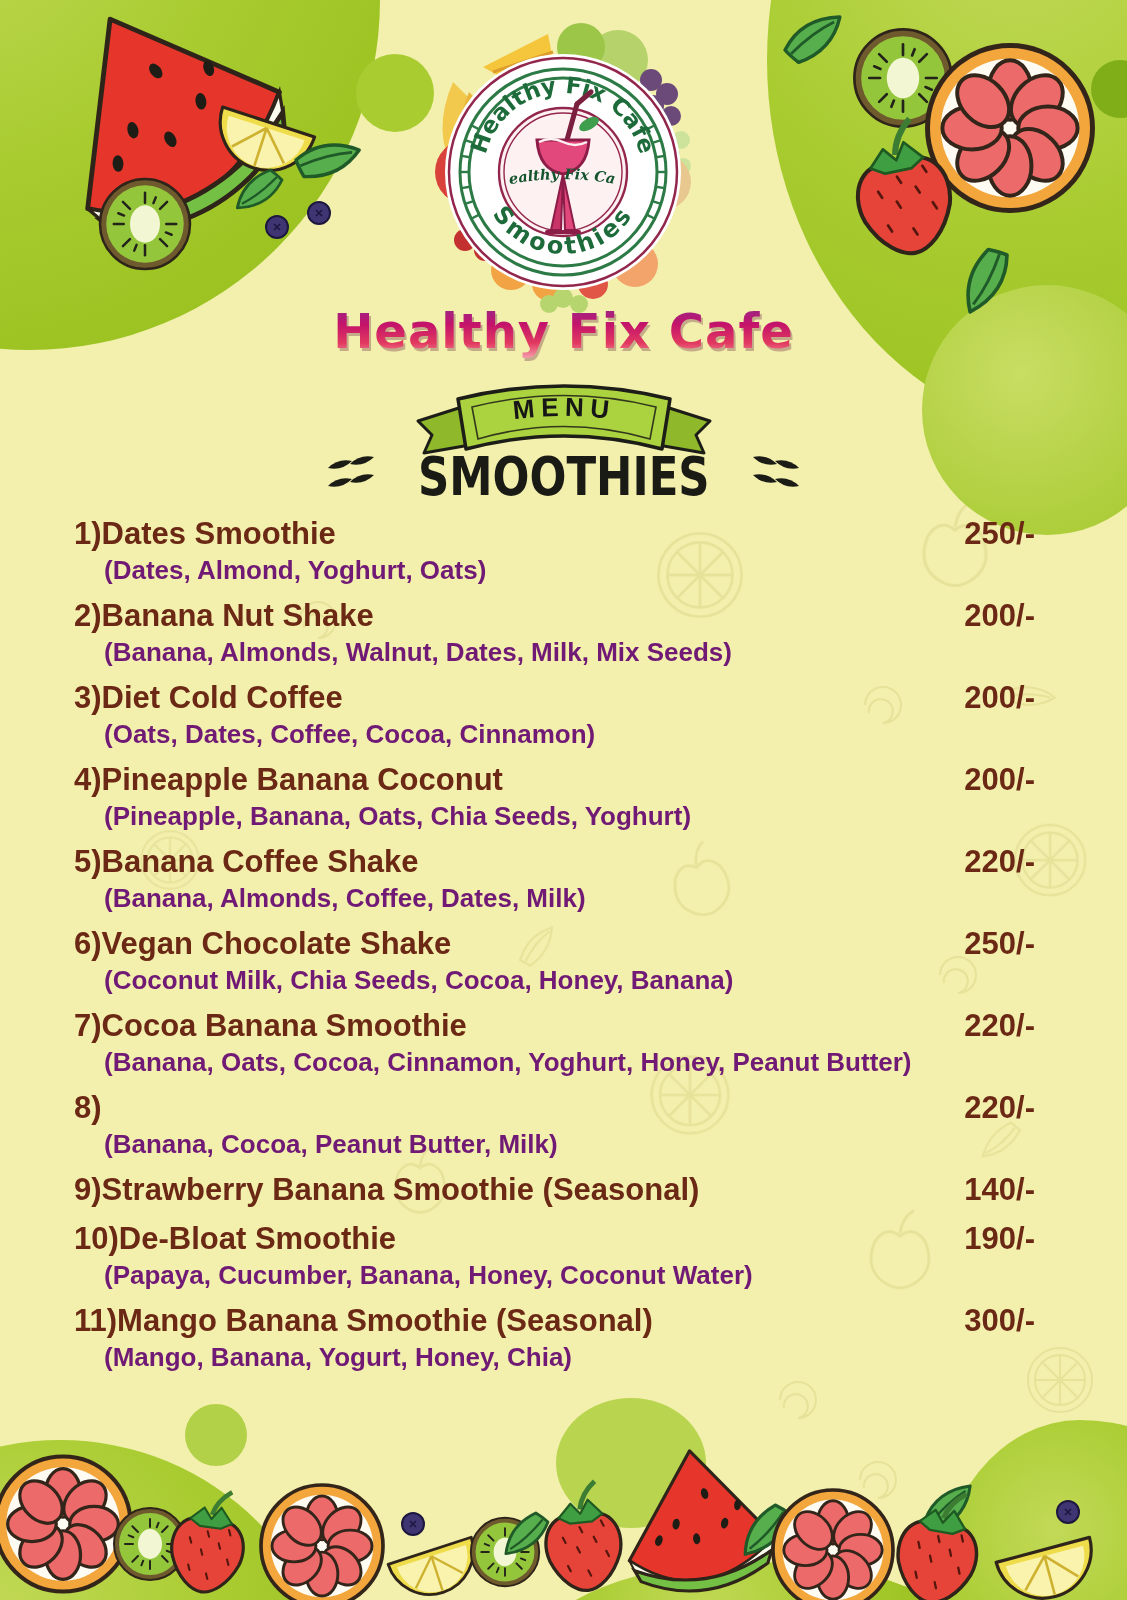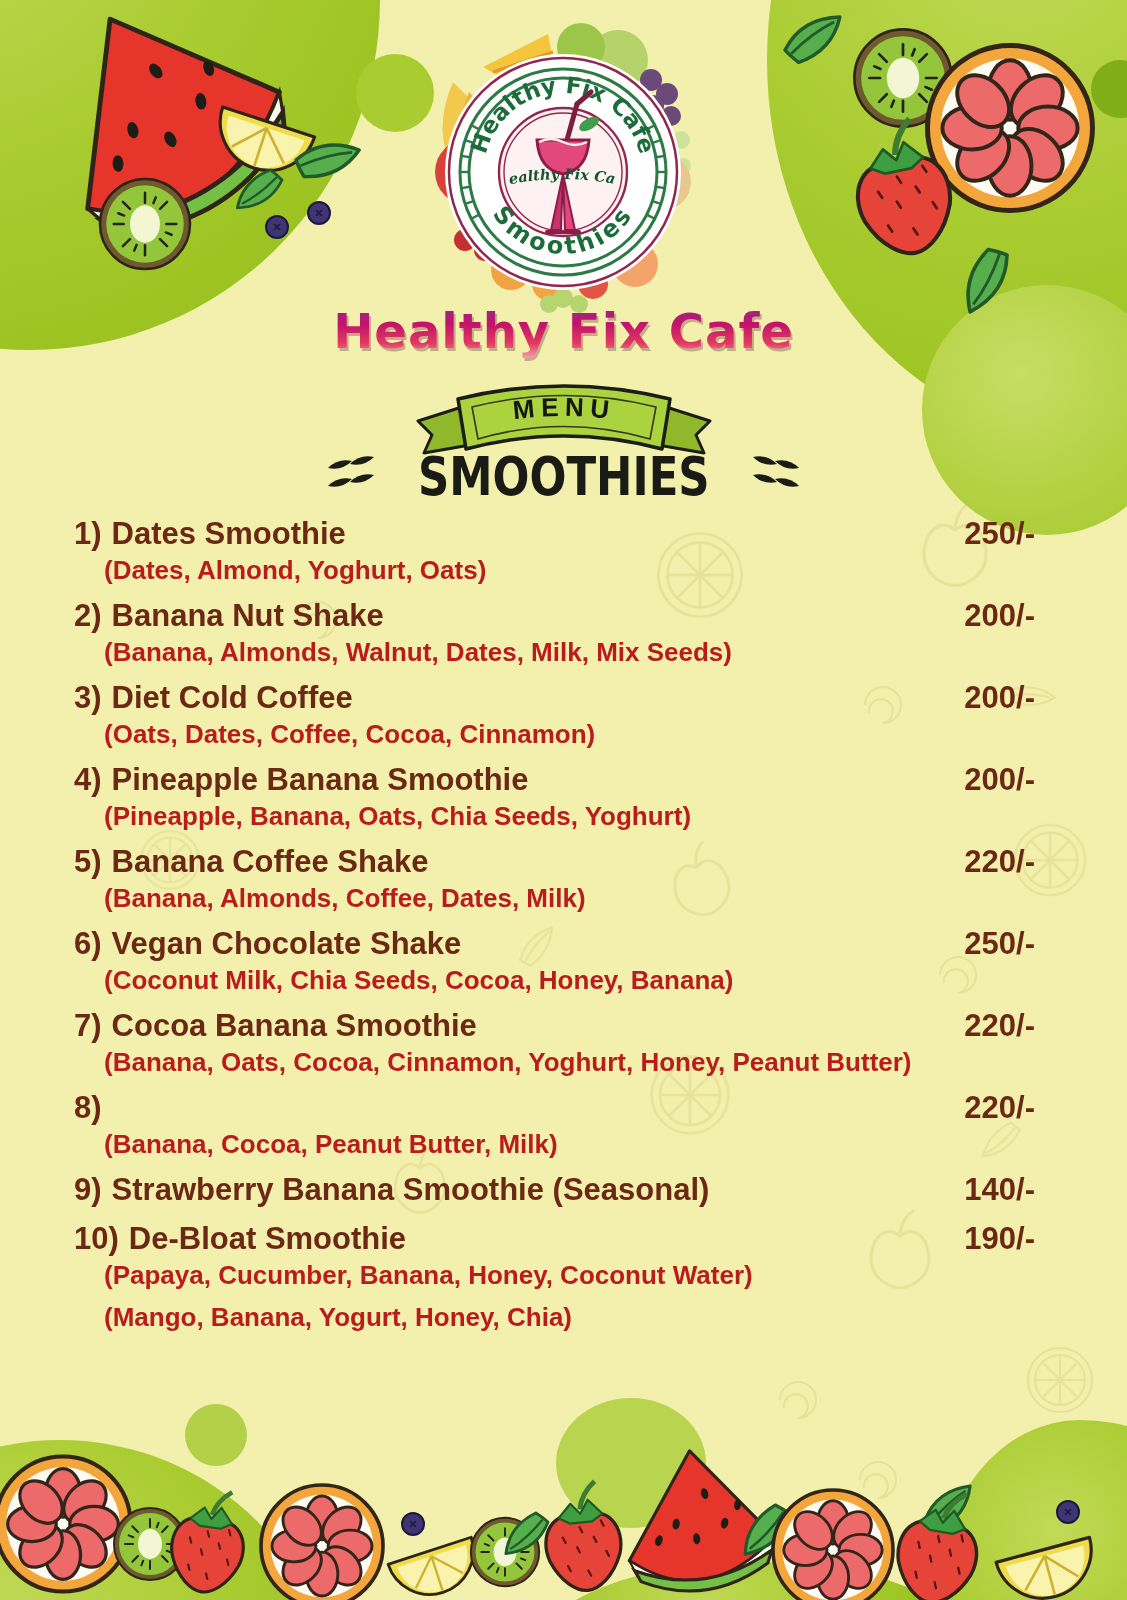--- a/index.html
+++ b/index.html
@@ -30,23 +30,23 @@
   }
   .ribbon{position:absolute;top:381px;left:0;right:0;display:flex;justify-content:center;}
   .section{position:absolute;top:446px;left:0;right:0;display:flex;justify-content:center;align-items:center;gap:10px;}
   .section-title{display:inline-block;font-family:"DejaVu Sans",sans-serif;font-weight:800;
                  font-size:53px;color:#1b1b16;transform:scaleX(.82);letter-spacing:0;}
   
   .menu{position:absolute;top:514px;left:0;right:0;}
   .item{margin-bottom:9px;}
   .row1{display:flex;align-items:baseline;padding:0 92px 0 74px;line-height:40px;}
   .num,.name,.price{font-size:31px;font-weight:700;color:#6b2915;}
-  .name{margin-left:10px;}
+  .name{}
   .price{margin-left:auto;text-align:center;}
-  .ing{padding-left:104px;font-size:26px;font-weight:600;color:#b91c1c;line-height:33px;}
+  .ing{padding-left:104px;font-size:26px;font-weight:600;color:#701a75;line-height:33px;}
   svg{display:block;}
 </style>
 </head>
 <body>
 
 <div class="page">
 
   <svg width="0" height="0" style="position:absolute" aria-hidden="true">
     <defs>
       <g id="d-grapefruit">
@@ -345,21 +345,21 @@
       <div class="row1">
           <span class="num">3)</span>
           <span class="name">Diet Cold Coffee</span>
           <span class="price">200/-</span>
         </div>
       <div class="ing">(Oats, Dates, Coffee, Cocoa, Cinnamon)</div>
     </div>
     <div class="item">
       <div class="row1">
           <span class="num">4)</span>
-          <span class="name">Pineapple Banana Smoothie</span>
+          <span class="name">Pineapple Banana Coconut</span>
           <span class="price">200/-</span>
         </div>
       <div class="ing">(Pineapple, Banana, Oats, Chia Seeds, Yoghurt)</div>
     </div>
     <div class="item">
       <div class="row1">
           <span class="num">5)</span>
           <span class="name">Banana Coffee Shake</span>
           <span class="price">220/-</span>
         </div>
@@ -397,20 +397,25 @@
     </div>
     <div class="item">
       <div class="row1">
           <span class="num">10)</span>
           <span class="name">De-Bloat Smoothie</span>
           <span class="price">190/-</span>
         </div>
       <div class="ing">(Papaya, Cucumber, Banana, Honey, Coconut Water)</div>
     </div>
     <div class="item">
+      <div class="row1">
+          <span class="num">11)</span>
+          <span class="name">Mango Banana Smoothie (Seasonal)</span>
+          <span class="price">300/-</span>
+        </div>
       <div class="ing">(Mango, Banana, Yogurt, Honey, Chia)</div>
     </div>
   </div>
 
   <svg class="layer" style="left:0;top:1372px" width="1127" height="228" viewBox="0 0 1127 228">
     <use href="#d-grapefruit" transform="translate(63,152) scale(1.35)"></use>
     <use href="#d-kiwi" transform="translate(150,172)"></use>
     <use href="#d-strawberry" transform="translate(208,172) scale(1.05) rotate(8)"></use>
     <use href="#d-grapefruit" transform="translate(322,174) scale(1.22)"></use>
     <use href="#d-blueberry" transform="translate(413,152)"></use>

